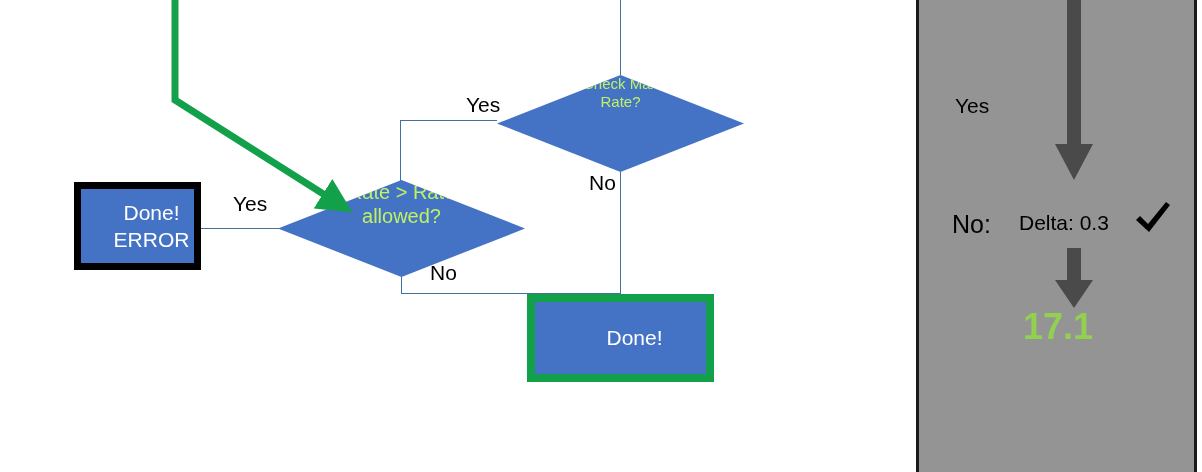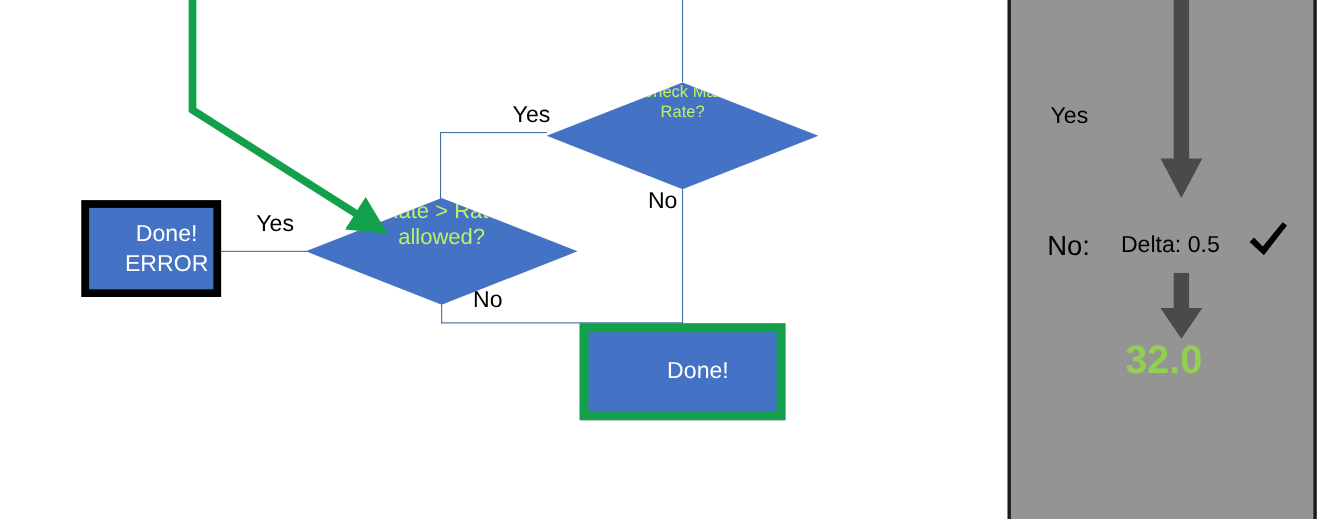--- a/index.html
+++ b/index.html
@@ -165,22 +165,22 @@
     </svg>
 
     <svg class="panel-arrow" style="left:132px; top:248px; width:46px; height:62px;" viewBox="0 0 46 62">
       <path d="M16,0 L30,0 L30,32 L42,32 L23,60 L4,32 L16,32 Z" fill="#4A4A4A"></path>
     </svg>
 
     <div class="panel-text" style="left:36px; top:95px; font-size:21px;">Yes</div>
 
     <div class="panel-text" style="left:33px; top:212px; font-size:25px;">No:</div>
 
-    <div class="panel-text" style="left:100px; top:212px; font-size:21px;">Delta: 0.5</div>
+    <div class="panel-text" style="left:100px; top:212px; font-size:21px;">Delta: 0.3</div>
 
     <svg class="panel-check" style="left:213px; top:198px; width:42px; height:42px;" viewBox="0 0 42 42">
       <path d="M4,22 L8,18 L16,26 L34,4 L38,7 L17,34 Z" fill="#000000"></path>
     </svg>
 
-    <div class="panel-value" style="left:104px; top:309px; font-size:36px;">32.0</div>
+    <div class="panel-value" style="left:104px; top:309px; font-size:36px;">17.1</div>
   </div>
 
 </div>
 
 </body></html>

